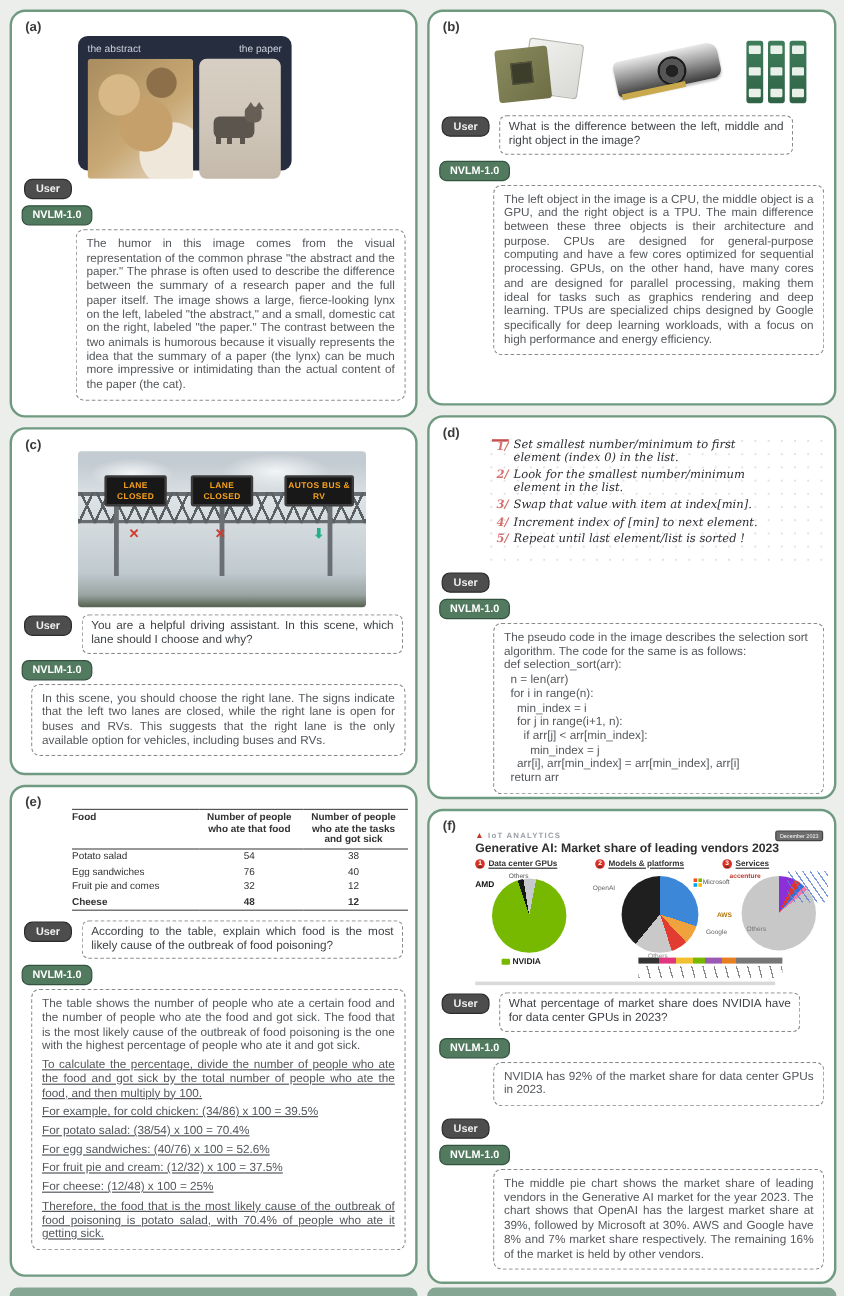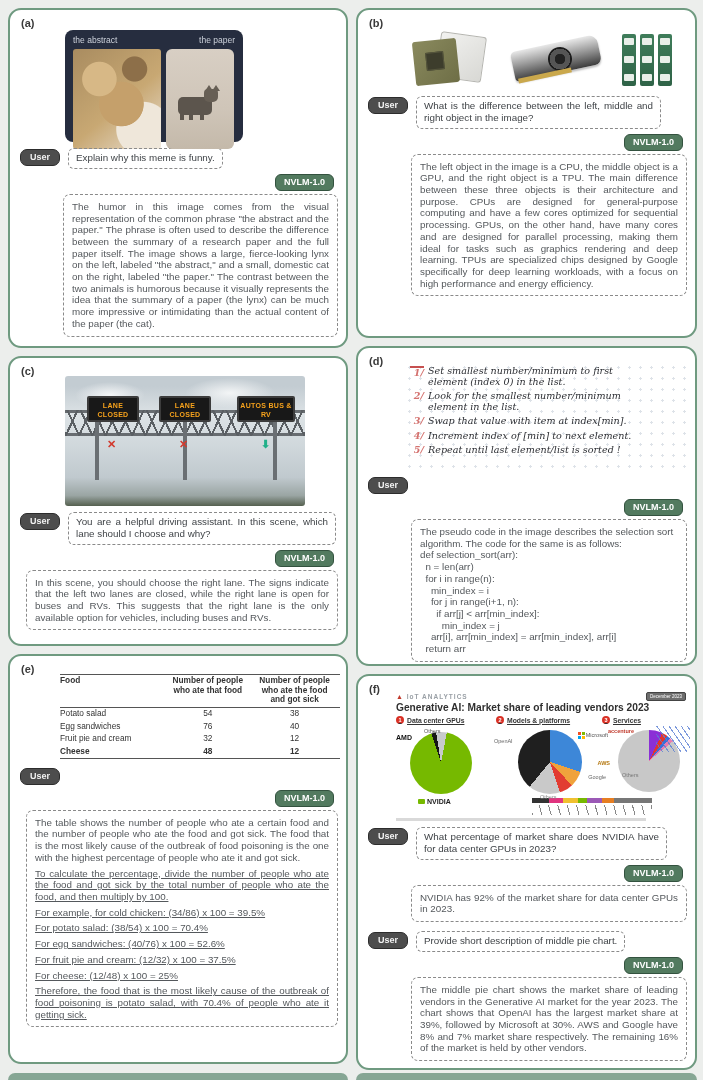--- a/index.html
+++ b/index.html
@@ -6,21 +6,21 @@
   html,body { width:703px; height:1080px; }
   body { font-family:"Liberation Sans", sans-serif; background:#eceeec; overflow:hidden; }
   #page { position:relative; width:703px; height:1080px; padding:8px; display:flex; gap:8px; }
   .col { display:flex; flex-direction:column; gap:8px; }
   .col-left { width:340px; } .col-right { width:341px; }
   .panel { position:relative; background:#fff; border:2px solid #6f9a80; border-radius:13px; overflow:hidden; padding:4px 8px; }
   .panel-label { position:absolute; top:7px; left:11px; font-size:11px; font-weight:bold; color:#3a3a3a; }
   .qa-row { display:flex; align-items:flex-start; gap:8px; margin:6px 2px 0 2px; }
   .user-badge { flex:0 0 auto; background:#4d4d4d; border:1px solid #2c2c2c; color:#f2f2f2; font-size:9px; font-weight:bold; padding:2px 9px 3px; border-radius:7px; margin-top:1px; }
   .q-box { border:1.5px dashed #8a8a8a; border-radius:6px; padding:3px 7px 4px; font-size:9.8px; line-height:11.8px; color:#3f4347; font-weight:400; text-align:justify; }
-  .model-row { display:flex; justify-content:flex-end; margin:5px 4px 0 0; }
+  .model-row { display:flex; margin:5px 4px 0 0; }
   .model-badge { background:#527a5f; border:1.5px solid #33523f; color:#fff; font-size:9px; font-weight:bold; padding:2px 8px 3px; border-radius:6px; }
   .a-box { border:1.5px dashed #8a8a8a; border-radius:7px; padding:6px 8px; font-size:9.8px; line-height:11.7px; color:#54585c; text-align:justify; margin-top:3px; }
   .indent { margin-left:45px; }
   .a-box p + p { margin-top:4px;text-decoration:underline; }
   
   .meme { margin:16px 0 0 47px; width:178px; height:112px; background:#262d3f; border-radius:8px; padding:5px 8px; }
   .meme-captions { display:flex; justify-content:space-between; color:#ccd1da; font-size:8.5px; }
   .meme-photos { display:flex; gap:5px; margin-top:4px; }
   .lynx { width:88px; height:100px; border-radius:3px;
     background: radial-gradient(circle at 30% 30%, #d7b886 0 18%, transparent 19%),
@@ -127,21 +127,20 @@
             <div class="cat-ear"></div>
               <div class="cat-ear e2"></div>
             <div class="cat-body"></div>
             <div class="cat-head"></div>
             <div class="cat-legs"></div>
           </div>
         </div>
       </div>
       <div class="qa-row">
         <span class="user-badge">User</span>
-        <div class="q-box">Explain why this meme is funny.</div>
       </div>
       <div class="model-row">
           <span class="model-badge">NVLM-1.0</span>
         </div>
       <div class="a-box indent">The humor in this image comes from the visual representation of the common phrase "the abstract and the paper." The phrase is often used to describe the difference between the summary of a research paper and the full paper itself. The image shows a large, fierce-looking lynx on the left, labeled "the abstract," and a small, domestic cat on the right, labeled "the paper." The contrast between the two animals is humorous because it visually represents the idea that the summary of a paper (the lynx) can be much more impressive or intimidating than the actual content of the paper (the cat).</div>
     </section>
 
     <section class="panel" style="height:290px">
       <span class="panel-label">(c)</span>
       <div class="highway">
@@ -168,48 +167,49 @@
       <div class="a-box" style="margin-left:8px">In this scene, you should choose the right lane. The signs indicate that the left two lanes are closed, while the right lane is open for buses and RVs. This suggests that the right lane is the only available option for vehicles, including buses and RVs.</div>
     </section>
 
     <section class="panel" style="height:410px">
       <span class="panel-label">(e)</span>
       <table class="food-table">
         <thead>
           <tr>
             <th style="width:38%">Food</th>
             <th style="width:31%">Number of people who ate that food</th>
-            <th style="width:31%">Number of people who ate the food and got sick</th>
+            <th style="width:31%">Number of people who ate the tasks and got sick</th>
           </tr>
         </thead>
         <tbody>
           <tr>
               <td>Potato salad</td>
               <td>54</td>
               <td>38</td>
             </tr>
           <tr>
               <td>Egg sandwiches</td>
               <td>76</td>
               <td>40</td>
             </tr>
           <tr>
-              <td>Fruit pie and cream</td>
+              <td>Fruit pie and comes</td>
               <td>32</td>
               <td>12</td>
             </tr>
           <tr>
               <td>Cheese</td>
               <td>48</td>
               <td>12</td>
             </tr>
         </tbody>
       </table>
       <div class="qa-row" style="margin-top:8px">
         <span class="user-badge">User</span>
+        <div class="q-box" style="flex:1">According to the table, explain which food is the most likely cause of the outbreak of food poisoning?</div>
       </div>
       <div class="model-row">
           <span class="model-badge">NVLM-1.0</span>
         </div>
       <div class="a-box" style="margin-left:8px">
         <p>The table shows the number of people who ate a certain food and the number of people who ate the food and got sick. The food that is the most likely cause of the outbreak of food poisoning is the one with the highest percentage of people who ate it and got sick.</p>
         <p>To calculate the percentage, divide the number of people who ate the food and got sick by the total number of people who ate the food, and then multiply by 100.</p>
         <p>For example, for cold chicken: (34/86) x 100 = 39.5%</p>
         <p>For potato salad: (38/54) x 100 = 70.4%</p>
         <p>For egg sandwiches: (40/76) x 100 = 52.6%</p>
@@ -367,21 +367,20 @@
       <div class="qa-row">
         <span class="user-badge">User</span>
         <div class="q-box" style="flex:1;margin-right:18px">What percentage of market share does NVIDIA have for data center GPUs in 2023?</div>
       </div>
       <div class="model-row">
           <span class="model-badge">NVLM-1.0</span>
         </div>
       <div class="a-box indent">NVIDIA has 92% of the market share for data center GPUs in 2023.</div>
       <div class="qa-row" style="margin-top:9px">
         <span class="user-badge">User</span>
-        <div class="q-box">Provide short description of middle pie chart.</div>
       </div>
       <div class="model-row">
           <span class="model-badge">NVLM-1.0</span>
         </div>
       <div class="a-box indent">The middle pie chart shows the market share of leading vendors in the Generative AI market for the year 2023. The chart shows that OpenAI has the largest market share at 39%, followed by Microsoft at 30%. AWS and Google have 8% and 7% market share respectively. The remaining 16% of the market is held by other vendors.</div>
     </section>
   </div>
 
   <div class="bottom-strip bs-left"></div>
   <div class="bottom-strip bs-right"></div>

